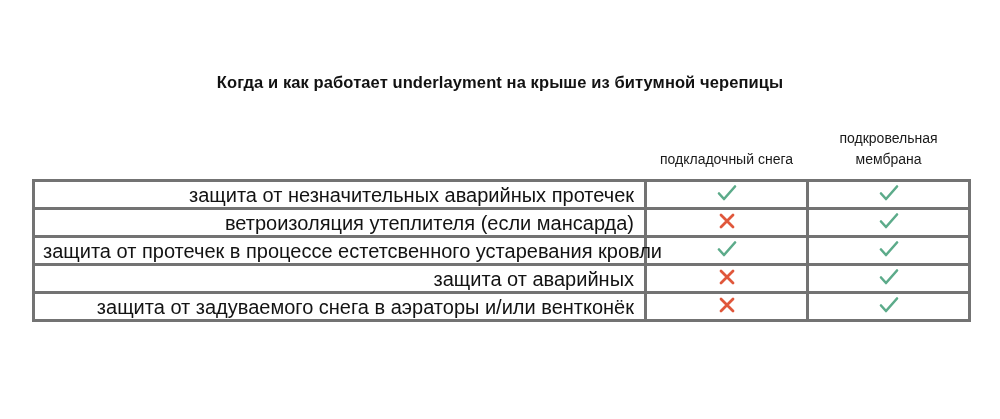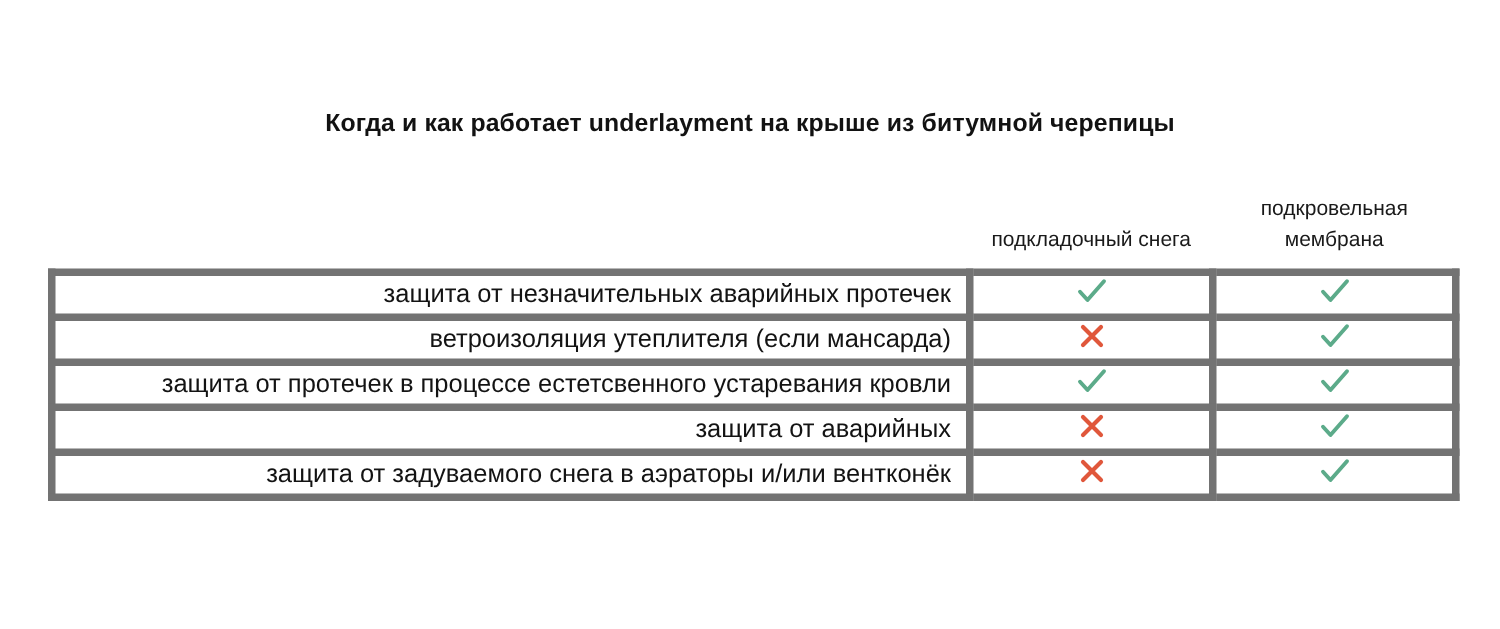--- a/index.html
+++ b/index.html
@@ -54,23 +54,23 @@
     text-align: center;
     vertical-align: bottom;
     padding: 0 4px 10px 4px;
     line-height: 1.45;
     height: 52px;
   }
   table.matrix thead th.h-label {
     border: none;
   }
   table.matrix tbody td {
-    border: 5px solid #737373;
+    border: 3px solid #737373;
     height: 25px;
-    font-size: 17px;
+    font-size: 20px;
     line-height: 1.2;
     padding: 0 8px;
     background: #ffffff;
   }
   table.matrix tbody td.label {
     text-align: right;
     padding-right: 10px;
     white-space: nowrap;
     color: #131313;
   }

